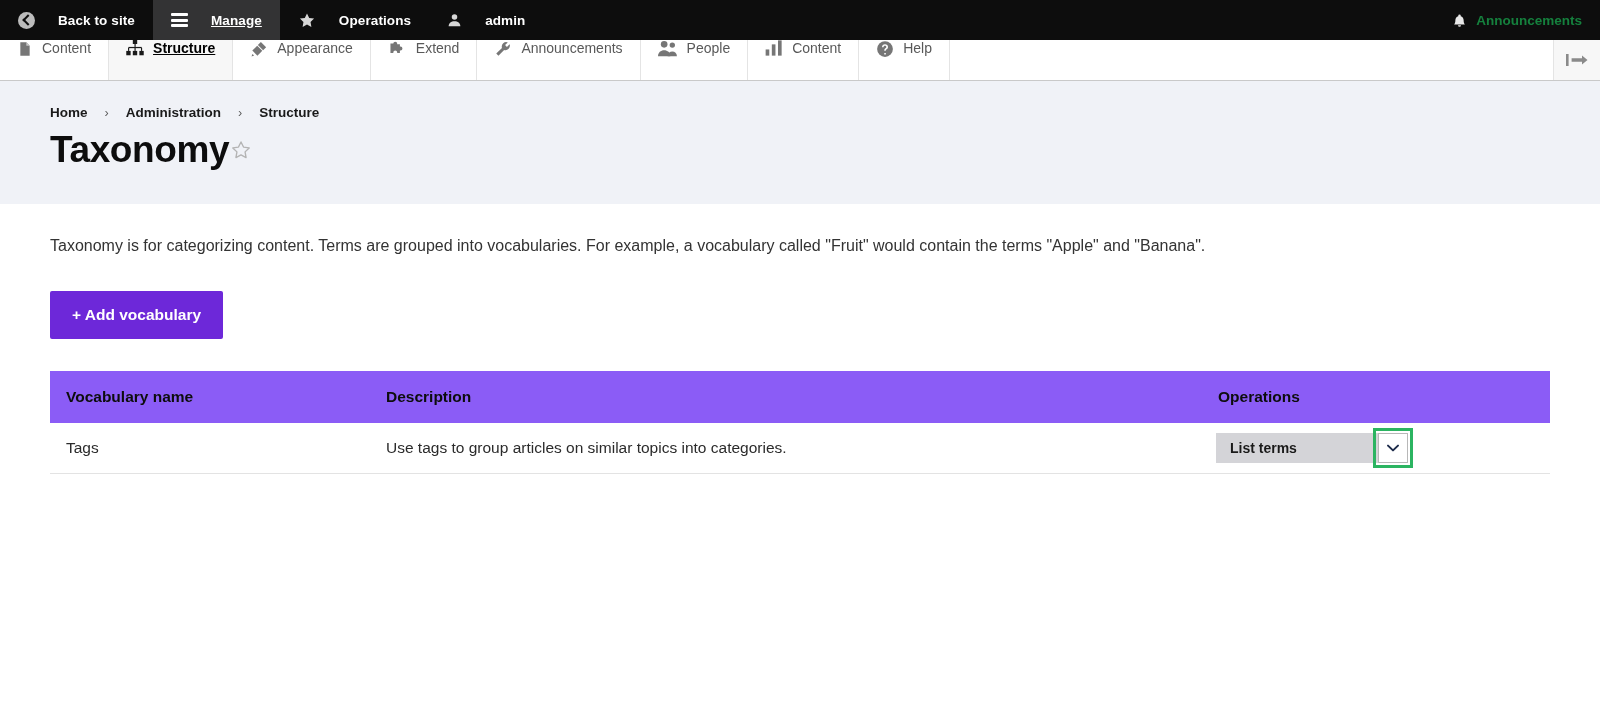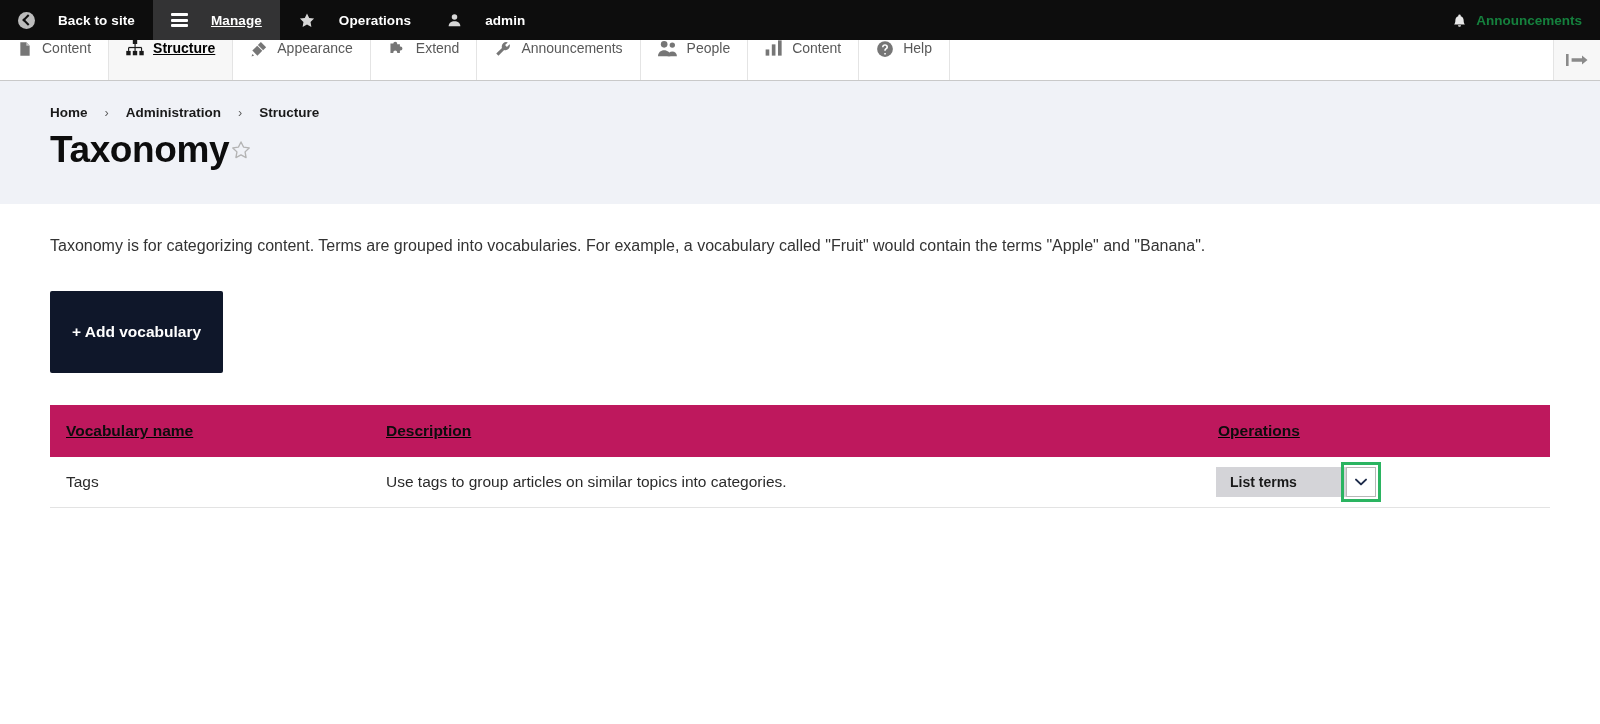--- a/index.html
+++ b/index.html
@@ -110,50 +110,50 @@
   .star-outline { width: 22px; height: 22px; cursor: pointer; }
 
   
   .main { padding: 30px 50px 0 50px; background: #fff; }
   .intro {
     font-size: 16px; color: #333; line-height: 1.5;
     margin-bottom: 33px;
   }
   .btn-primary {
     display: inline-block;
-    background: #0f172a;
+    background: #6d28d9;
     color: #fff;
     font-size: 15.5px; font-weight: bold;
-    padding: 32px 22px;
+    padding: 15px 22px;
     border: none; border-radius: 2px;
     cursor: pointer;
     margin-bottom: 32px;
   }
 
   
   table { width: 100%; border-collapse: collapse; }
-  thead tr { background: #be185d; text-decoration: underline; }
+  thead tr { background: #8b5cf6; }
   th {
     text-align: left;
     font-size: 15.5px; font-weight: bold; color: #0d0d0d;
     padding: 17px 16px;
   }
   th.col-name { width: 320px; padding-left: 16px; }
   th.col-desc { width: 830px; }
   th.col-ops  { padding-left: 18px; }
   tbody td {
     font-size: 15.5px; color: #2b2b2b;
     padding: 16px 16px;
     border-bottom: 1px solid #e3e3e3;
     vertical-align: middle;
   }
   tbody td.col-ops { padding: 10px 16px; }
 
   
-  .dropbutton { display: flex; align-items: stretch; width: 160px; }
+  .dropbutton { display: flex; align-items: stretch; width: 192px; }
   .db-action {
     flex: 1;
     background: #d4d4d8;
     display: flex; align-items: center;
     padding: 0 14px;
     height: 30px;
     font-size: 14px; font-weight: bold; color: #1a1a1a;
     cursor: pointer;
     white-space: nowrap;
   }

